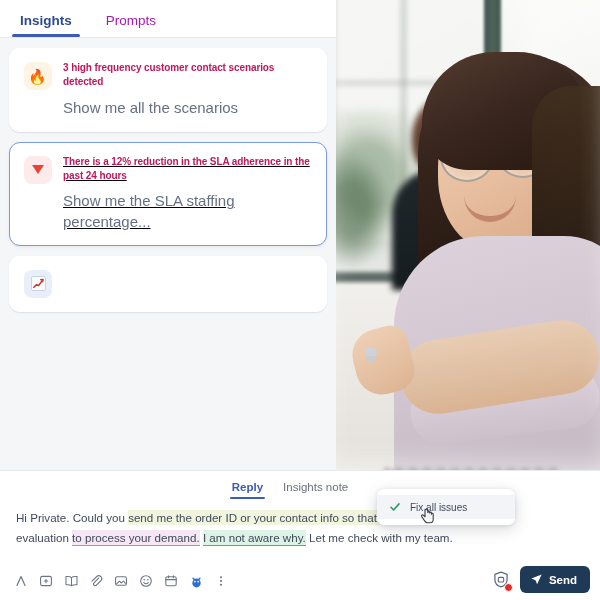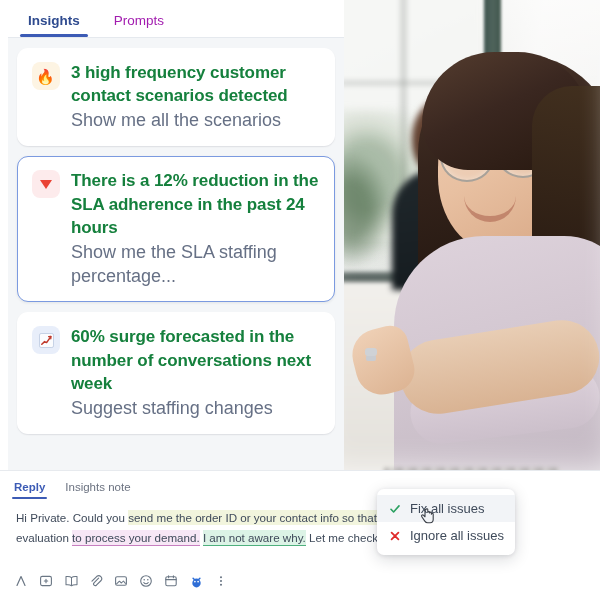--- a/index.html
+++ b/index.html
@@ -130,21 +130,21 @@
   }
   .ph-blur-caption {
     position:absolute; left:48px; top:468px; width:176px; height:14px;
     background: repeating-linear-gradient(90deg,#6d6a66 0 5px, #b9b6b1 5px 9px, #8a8782 9px 14px);
     filter: blur(2.2px); opacity:.85;
   }
   .ph-vig { position:absolute; inset:0; box-shadow: inset 0 -26px 34px -18px rgba(255,255,255,.9); }
 
   
   .left-panel {
-    position:absolute; left:8px; top:0; width:336px; height:470px;
+    position:absolute; left:0; top:0; width:336px; height:470px;
     background:#f4f6f8; overflow:hidden;
   }
   .tabs {
     position:relative; height:38px; background:#ffffff;
     border-bottom:1px solid #e5e9ee; display:flex; align-items:flex-end; padding:0 16px;
   }
   .tab {
     font-size:13.5px; color:#a21caf; padding:0 4px 9px 4px; margin-right:26px;
     cursor:pointer; position:relative; font-weight:400;
   }
@@ -153,47 +153,47 @@
     content:""; position:absolute; left:-4px; right:-4px; bottom:0; height:2.6px;
     background:#3c5bb5; border-radius:2px;
   }
   .cards { padding:10px 9px 8px 9px; }
   .card {
     background:#ffffff; border-radius:11px; padding:12px 14px 13px 14px;
     margin-bottom:10px; display:flex; gap:11px; align-items:flex-start;
     box-shadow:0 1px 2px rgba(16,24,40,.06), 0 1px 1px rgba(16,24,40,.04);
     border:1.5px solid transparent; cursor:pointer;
   }
-  .card.selected { border-color:#7b9ae0; box-shadow:0 1px 3px rgba(16,24,40,.08); }
+  .card.selected { border-color:#7b9ae0; box-shadow:0 1px 3px rgba(16,24,40,.08);text-decoration:underline; }
   .card-icon {
     flex:0 0 auto; width:28px; height:28px; border-radius:8px;
     display:flex; align-items:center; justify-content:center; margin-top:1px;
   }
   .ic-flame { background:#fdf4e3; }
   .ic-down  { background:#fdebec; }
   .ic-chart { background:#e8eefa; }
   .flame-g { font-size:15px; line-height:1; }
   .tri-down {
     width:0;height:0;border-left:6px solid transparent;border-right:6px solid transparent;
     border-top:9px solid #ea4335;
   }
   .card-body { flex:1 1 auto; min-width:0; }
   .card-title {
-    font-size:17px; line-height:1.38; font-weight:700; color:#15803d; letter-spacing:-.1px;
+    font-size:10px; line-height:1.38; font-weight:700; color:#be185d; letter-spacing:-.1px;
   }
   .card-sub {
-    font-size:18px; color:#667085; line-height:1.35; font-weight:400;
+    margin-top:9px; font-size:15px; color:#667085; line-height:1.35; font-weight:400;
   }
 
   
   .composer {
     position:absolute; left:0; top:470px; width:600px; height:130px; background:#ffffff;
     border-top:1px solid #e7eaee;
   }
-  .comp-tabs { display:flex; align-items:flex-end; padding:9px 14px 0 14px; height:28px; }
+  .comp-tabs { display:flex; align-items:flex-end; padding:9px 14px 0 14px; height:28px;justify-content:center; }
   .ctab { font-size:11.5px; color:#6b7280; margin-right:20px; padding-bottom:6px; position:relative; cursor:pointer; }
   .ctab.active { color:#3c5bb5; font-weight:700; }
   .ctab.active::after {
     content:""; position:absolute; left:-2px; right:-2px; bottom:0; height:2.2px; background:#3c5bb5; border-radius:2px;
   }
   .msg {
     padding:9px 16px 0 16px; font-size:11.6px; line-height:1.72; color:#3f4a5a;
     max-width:520px;
   }
   .hl-y { background:#f2f5dd; padding:1px 0; }
@@ -223,21 +223,21 @@
 
   
   .dropdown {
     position:absolute; left:377px; top:489px; width:138px;
     background:#ffffff; border-radius:7px; padding:6px 0;
     box-shadow:0 4px 16px rgba(16,24,40,.16), 0 1px 4px rgba(16,24,40,.10);
     z-index:40;
   }
   .dd-item {
     display:flex; align-items:center; gap:9px; padding:6px 11px;
-    font-size:13px; color:#3f4a5a; cursor:pointer;
+    font-size:10px; color:#3f4a5a; cursor:pointer;
   }
   .dd-item.hover { background:#f2f4f7; }
   .dd-ic { width:13px; display:flex; justify-content:center; align-items:center; }
   .cursor-hand {
     position:absolute; left:420px; top:508px; width:16px; height:18px; z-index:50; pointer-events:none;
   }
 </style>
 </head>
 <body>
 
@@ -304,24 +304,20 @@
       </div>
 
       <div class="card">
         <div class="card-icon ic-chart">
           <svg width="17" height="17" viewBox="0 0 17 17">
             <rect x="1.5" y="1.5" width="14" height="14" rx="1.6" fill="#fbfcfe" stroke="#c6d2e6" stroke-width="1"></rect>
             <polyline points="3.8,12.2 6.6,9.6 8.6,10.6 12.8,4.6" fill="none" stroke="#c0392b" stroke-width="1.5" stroke-linecap="round" stroke-linejoin="round"></polyline>
             <polyline points="10.6,4.6 12.9,4.4 12.8,6.8" fill="none" stroke="#c0392b" stroke-width="1.3" stroke-linecap="round" stroke-linejoin="round"></polyline>
           </svg>
         </div>
-        <div class="card-body">
-          <div class="card-title">60% surge forecasted in the number of conversations next week</div>
-          <div class="card-sub">Suggest staffing changes</div>
-        </div>
       </div>
 
     </div>
   </div>
 
   <div class="composer">
 
     <div class="comp-tabs">
       <div class="ctab active">Reply</div>
       <div class="ctab">Insights note</div>
@@ -385,39 +381,46 @@
       </div>
       <div class="tb">
         <svg width="14" height="14" viewBox="0 0 14 14">
             <circle cx="7" cy="3.2" r="1.05" fill="#6b7785"></circle>
             <circle cx="7" cy="7" r="1.05" fill="#6b7785"></circle>
             <circle cx="7" cy="10.8" r="1.05" fill="#6b7785"></circle>
           </svg>
       </div>
     </div>
 
+    <div class="send-area">
+      <div class="shield-wrap">
+        <svg width="20" height="20" viewBox="0 0 20 20">
+            <path d="M10 2.2 3.9 4.4v5.1c0 3.3 2.4 6.3 6.1 7.4 3.7-1.1 6.1-4.1 6.1-7.4V4.4L10 2.2Z" fill="none" stroke="#5b6b80" stroke-width="1.25" stroke-linejoin="round"></path>
+            <rect x="7.3" y="7.4" width="5.4" height="4.6" rx="1" fill="none" stroke="#5b6b80" stroke-width="1.1"></rect>
+          </svg>
+        <div class="shield-badge"></div>
+      </div>
+      <button class="send-btn">
+        <svg width="13" height="13" viewBox="0 0 13 13">
+            <path d="M11.6 1.5 1.4 5.6l4.1 1.6 1.6 4.1 4.5-9.8Z" fill="#ffffff"></path>
+          </svg>
+        <span>Send</span>
+      </button>
+    </div>
   </div>
 
   <div class="dropdown">
     <div class="dd-item hover">
       <span class="dd-ic">
         <svg width="12" height="12" viewBox="0 0 12 12">
             <path d="M2 6.3 4.6 9 10 2.9" fill="none" stroke="#2aa060" stroke-width="1.6" stroke-linecap="round" stroke-linejoin="round"></path>
           </svg>
       </span>
       <span>Fix all issues</span>
     </div>
-    <div class="dd-item">
-      <span class="dd-ic">
-        <svg width="12" height="12" viewBox="0 0 12 12">
-            <path d="M2.6 2.6 9.4 9.4M9.4 2.6 2.6 9.4" stroke="#e02b2b" stroke-width="1.8" stroke-linecap="round"></path>
-          </svg>
-      </span>
-      <span>Ignore all issues</span>
-    </div>
   </div>
 
   <div class="cursor-hand">
     <svg width="16" height="18" viewBox="0 0 16 18">
       <path d="M5 1.6v7.2L3.4 7.2a1.1 1.1 0 0 0-1.6 1.5l3 4.4c.6.9 1.6 1.6 2.8 1.6h2.6c1.8 0 3-1.3 3-3.1V6.2a.9.9 0 0 0-1.8 0V5a.9.9 0 0 0-1.8 0v-.5a.9.9 0 0 0-1.8 0V1.6a.9.9 0 0 0-1.8 0Z" fill="none" stroke="#3a3f47" stroke-width="1.1" stroke-linejoin="round"></path>
     </svg>
   </div>
 
 </div>
 

